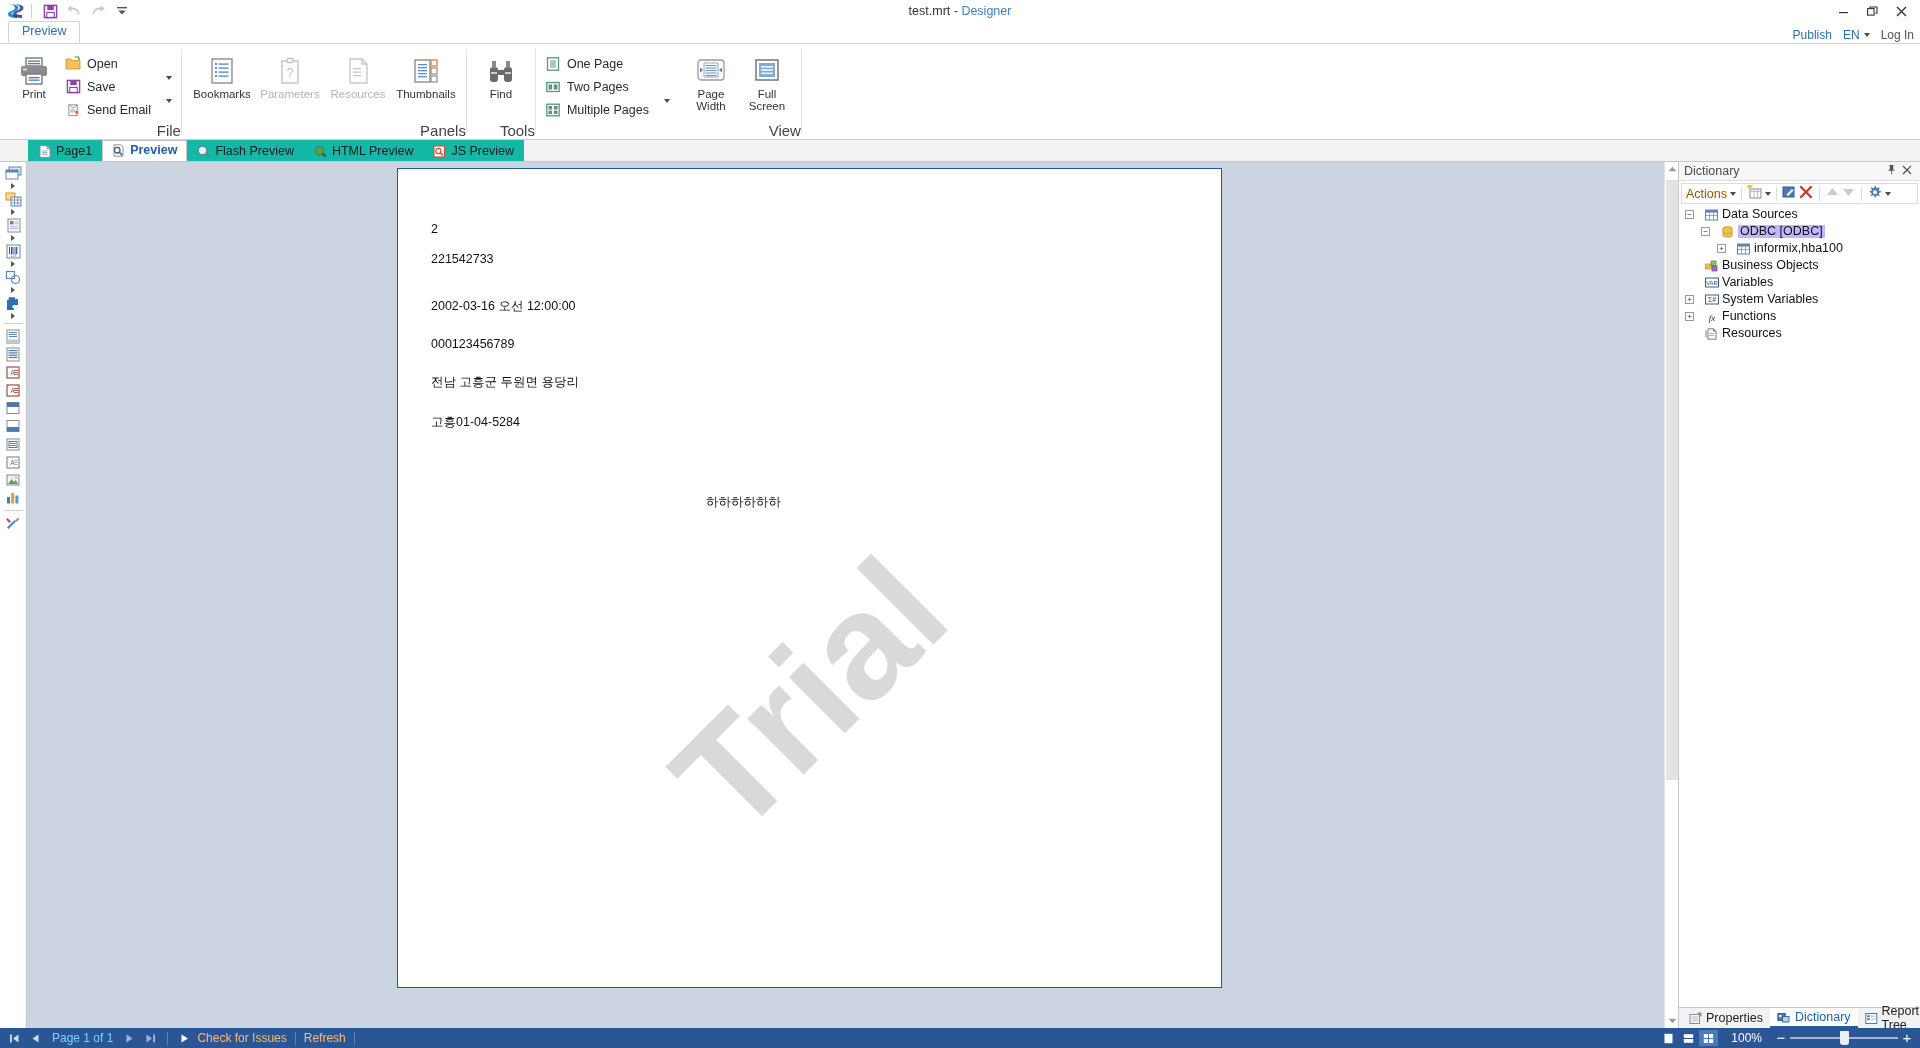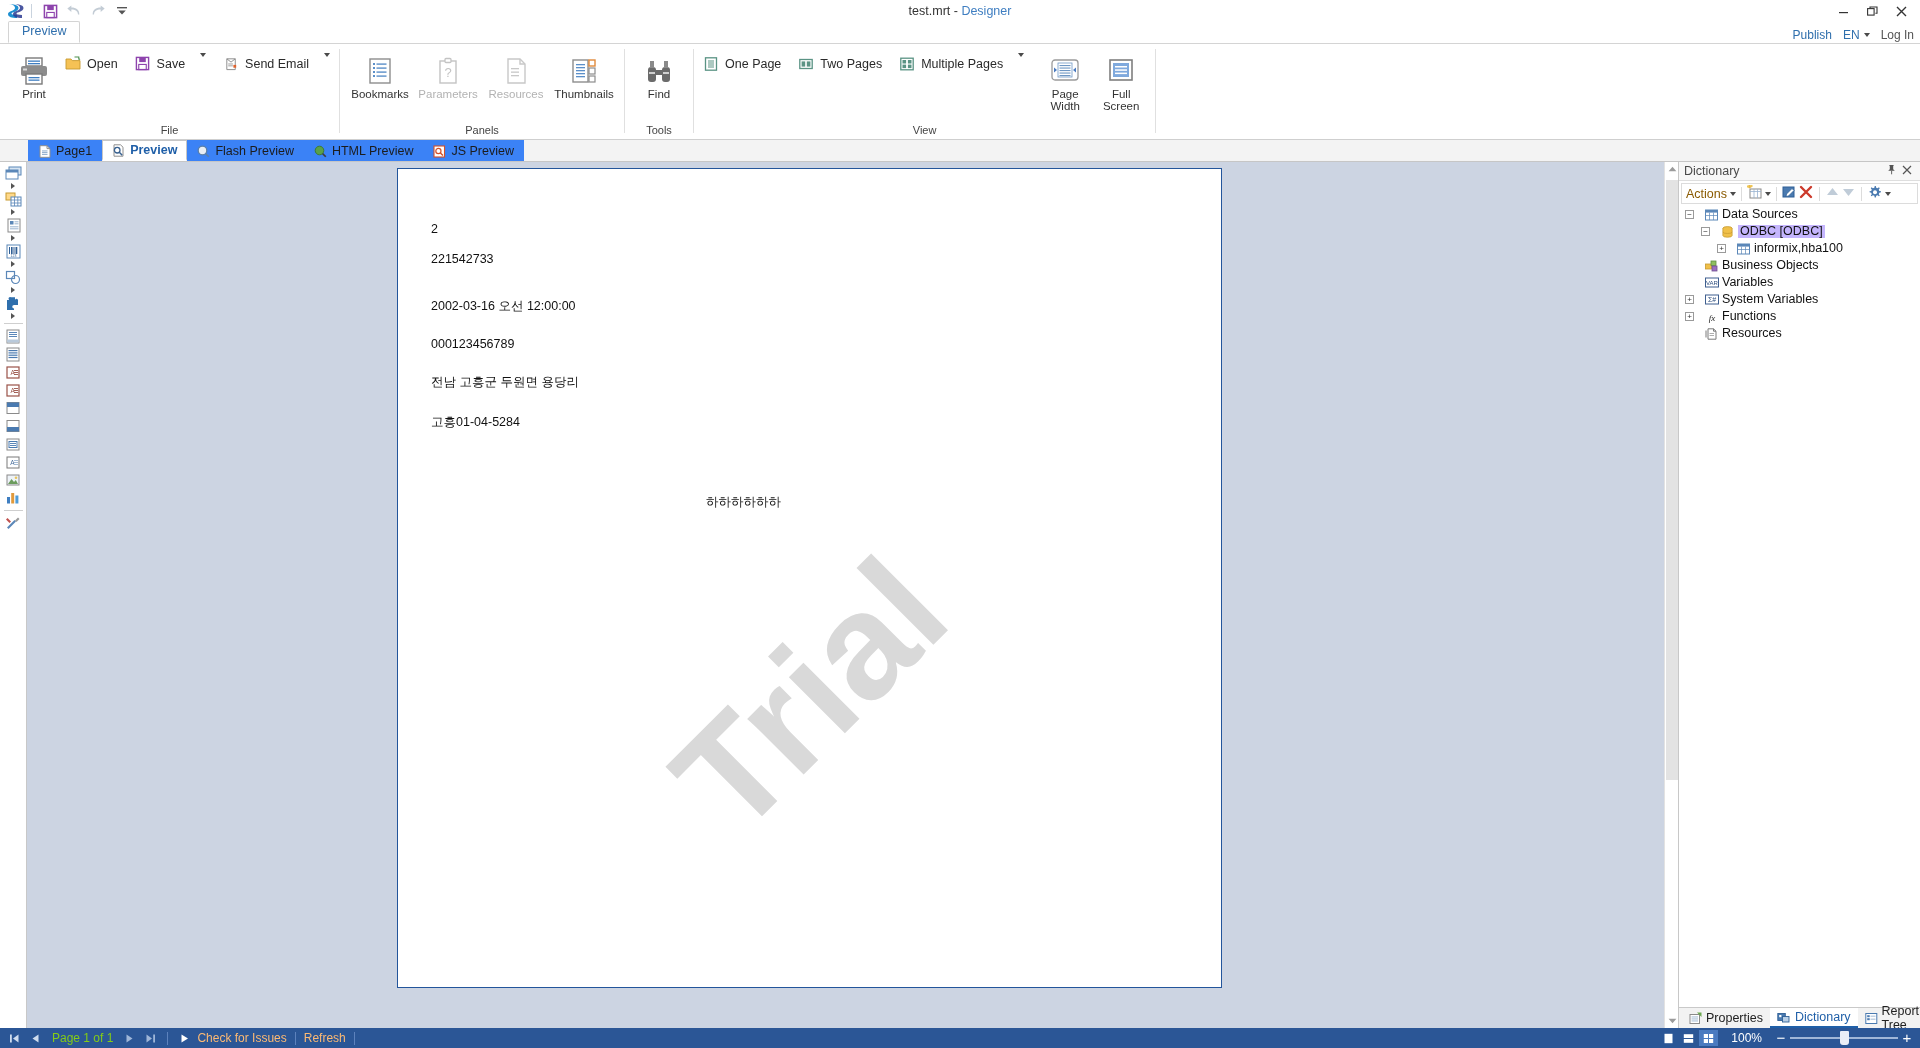--- a/index.html
+++ b/index.html
@@ -56,50 +56,50 @@
 
   
   .ribbon {
     flex: 0 0 97px; height: 97px; background: #ffffff;
     border-top: 1px solid #d4d4d4; border-bottom: 1px solid #cfcfcf;
     display: flex; align-items: stretch; position: relative;
   }
   .rgroup { display: flex; flex-direction: column; position: relative; padding: 3px 0 0 0; }
   .rgroup-body { flex: 1; display: flex; align-items: flex-start; padding: 3px 6px 0 6px; }
   .rgroup-label {
-    height: 15px; line-height: 13px; text-align: center; font-size: 11px; color: #444;
+    height: 15px; line-height: 13px; text-align: right; font-size: 15px; color: #444;
   }
   .rgroup-div { width: 1px; background: #e0e0e0; margin: 5px 0 6px 0; }
 
   .bigbtn {
     width: 56px; display: flex; flex-direction: column; align-items: center;
     padding-top: 4px; font-size: 11.5px; color: #333; text-align: center; line-height: 12px;
   }
   .bigbtn .bico { height: 34px; display: flex; align-items: center; justify-content: center; }
   .bigbtn.wide { width: 68px; }
   .bigbtn.dis { color: #b2b2b2; }
 
-  .smalllist { display: flex; gap: 11px; padding-top: 4px; }
+  .smalllist { display: flex; flex-direction: column; gap: 4px; padding-top: 4px; }
   .smallbtn {
     display: flex; align-items: center; gap: 6px; height: 19px; padding: 0 3px;
     font-size: 12.5px; color: #2a2a2a; white-space: nowrap;
   }
   .smallbtn .sico { width: 16px; height: 16px; display: flex; align-items: center; justify-content: center; }
   .smallbtn .arr { margin-left: auto; padding-left: 9px; }
   .caret-d { width: 0; height: 0; border-left: 3.5px solid transparent; border-right: 3.5px solid transparent; border-top: 4px solid #4a4a4a; }
 
   
   .doctabs {
     flex: 0 0 22px; height: 22px; background: #f3f3f3;
     display: flex; align-items: flex-end; padding-left: 28px;
     border-bottom: 1px solid #c6c6c6; position: relative;
   }
   .dtab {
     display: flex; align-items: center; gap: 5px; height: 21px; padding: 0 9px;
-    font-size: 12.5px; color: #1c1c1c; background: #3b82f6;
+    font-size: 12.5px; color: #1c1c1c; background: #14b8a6;
     border: 1px solid transparent; border-bottom: none;
   }
   .dtab.active {
     background: #ffffff; color: #1f5fa8; font-weight: bold;
     border-color: #c6c6c6; border-bottom: 2px solid #ffffff;
   }
   .dtab .ticon { width: 13px; height: 13px; display: flex; align-items: center; justify-content: center; }
 
   
   .mainrow { flex: 1 1 auto; display: flex; min-height: 0; background: #ffffff; }
@@ -175,21 +175,21 @@
   .ptab.active { color: #1f5fa8; border-bottom: 2px solid #1f5fa8; background: #fff; }
   .ptab .pico { width: 14px; height: 14px; display: flex; align-items: center; justify-content: center; }
 
   
   .statusbar {
     flex: 0 0 20px; height: 20px; background: #2b5696; color: #ffffff;
     display: flex; align-items: center; font-size: 12px; padding: 0 4px;
   }
   .sb-nav { display: flex; align-items: center; gap: 0px; }
   .sb-btn { width: 21px; height: 18px; display: flex; align-items: center; justify-content: center; color: #c9d6ea; }
-  .sb-pg { padding: 0 6px; color: #84cc16; }
+  .sb-pg { padding: 0 6px; color: #7dd3fc; }
   .sb-sep { width: 1px; height: 13px; background: #5d82bd; margin: 0 6px; }
   .sb-link { color: #fdba74; padding: 0 2px; }
   .sb-right { margin-left: auto; display: flex; align-items: center; }
   .vmode { width: 19px; height: 16px; display: flex; align-items: center; justify-content: center; margin-right: 1px; }
   .vmode.on { background: #4a7ac0; }
   .zoomtxt { color: #ffffff; padding: 0 10px 0 12px; }
   .zslider { display: flex; align-items: center; gap: 0; }
   .zs-minus, .zs-plus { width: 18px; text-align: center; font-size: 15px; line-height: 14px; color: #fff; }
   .ztrack { width: 108px; height: 2px; background: #9fb6d8; position: relative; }
   .zthumb { position: absolute; left: 50px; top: -6px; width: 9px; height: 14px; background: #e9eef7; border-radius: 1px 1px 3px 3px; }

